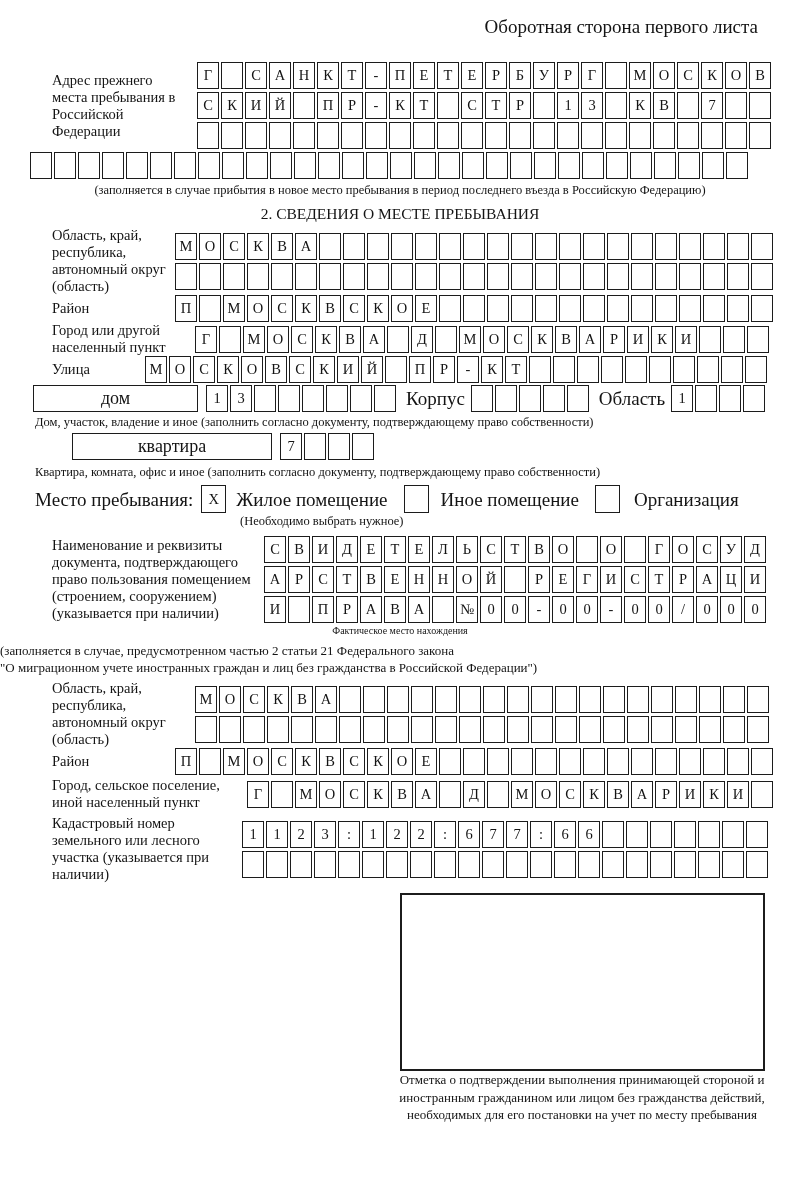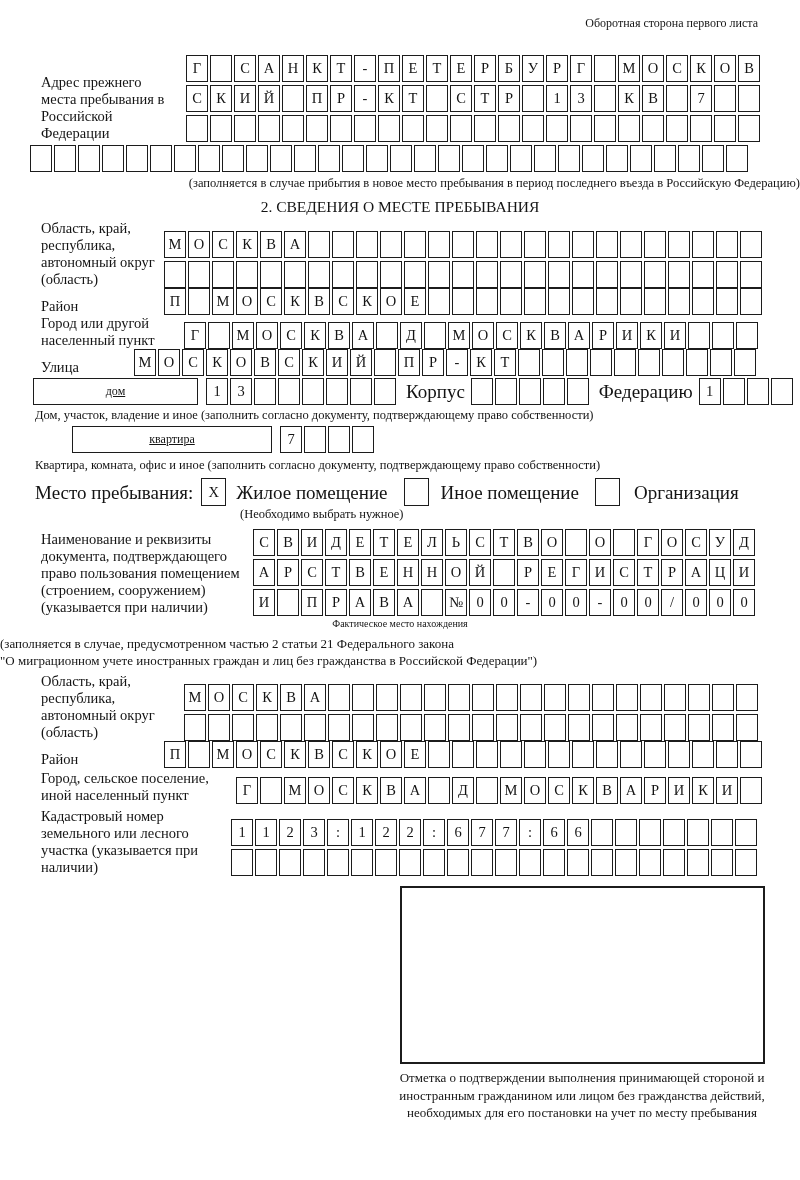--- a/index.html
+++ b/index.html
@@ -1,51 +1,51 @@
 <!DOCTYPE html>
 <html><head>
 <meta charset="utf-8">
 <style>
   html,body{margin:0;padding:0;}
   body{
     width:800px;height:1180px;background:#ffffff;color:#141414;
     font-family:"Liberation Serif", serif;overflow:hidden;
     -webkit-font-smoothing:antialiased;
   }
-  .hdr{margin-top:16px;padding-right:42px;text-align:right;font-size:12px;}
-  .field{display:flex;align-items:flex-end;margin-left:41px;}
+  .hdr{margin-top:16px;padding-right:42px;text-align:right;font-size:19px;}
+  .field{display:flex;align-items:center;margin-left:52px;}
   .lbl{flex:0 0 auto;box-sizing:border-box;padding-right:8px;font-size:14.5px;line-height:17px;}
   .lw145{width:145px}.lw123{width:123px}.lw143{width:143px}.lw93{width:93px}
   .lw212{width:212px}.lw195{width:195px}.lw190{width:190px}
   .rows{display:flex;flex-direction:column;gap:3px;}
   .boxes{display:flex;gap:2px;}
   .cb{
     flex:0 0 auto;width:22px;height:27px;box-sizing:border-box;
     border:1.6px solid #1c1c1c;background:#fff;
     display:flex;align-items:center;justify-content:center;
     font-size:14.5px;line-height:1;
   }
   .cbx .cb{width:25px;height:28px;}
   .named-rect{
     flex:0 0 auto;box-sizing:border-box;height:27px;border:1.6px solid #1c1c1c;
-    display:flex;align-items:center;justify-content:center;font-size:12px;text-decoration:underline;
+    display:flex;align-items:center;justify-content:center;font-size:18px;
   }
   .note{font-size:12.5px;line-height:17px;}
-  .center{text-align:right;}
+  .center{text-align:center;}
   .title{font-weight:normal;font-size:15.5px;text-align:center;}
   .inline-lbl{font-size:19px;line-height:27px;white-space:nowrap;}
   .mt2{margin-top:2px}.mt3{margin-top:3px}.mt4{margin-top:4px}
   .mt6{margin-top:6px}.mt8{margin-top:8px}
   .ml30{margin-left:30px}.ml33{margin-left:33px}.ml35{margin-left:35px}.ml240{margin-left:240px}
   .stamp-box{
     margin-left:400px;margin-top:10px;width:365px;height:178px;
     box-sizing:border-box;border:2px solid #1c1c1c;background:#fff;
   }
   .stamp-note{
-    margin-left:372px;margin-top:5px;width:420px;
+    margin-left:372px;width:420px;
     font-size:13px;line-height:17.5px;text-align:center;
   }
   .fact-note{font-size:13px;line-height:17px;text-align:left;}
   .gap8{margin-left:8px}.gap10{margin-left:10px}.gap6{margin-left:6px}
   .gap12{margin-left:12px}.gap14{margin-left:14px}.gap16{margin-left:16px}
   .w165{width:165px}.w200{width:200px}
 </style>
 </head>
 <body>
 
@@ -336,21 +336,21 @@
       <span class="cb"></span>
     </div>
   <div class="inline-lbl gap10">Корпус</div>
   <div class="boxes gap6">
       <span class="cb"></span>
       <span class="cb"></span>
       <span class="cb"></span>
       <span class="cb"></span>
       <span class="cb"></span>
     </div>
-  <div class="inline-lbl gap10">Федерацию</div>
+  <div class="inline-lbl gap10">Область</div>
   <div class="boxes gap6">
       <span class="cb">1</span>
       <span class="cb"></span>
       <span class="cb"></span>
       <span class="cb"></span>
     </div>
 </div>
 <div class="note ml35 mt2">Дом, участок, владение и иное (заполнить согласно документу, подтверждающему право собственности)</div>
 
 <div class="ml33 mt2" style="display:flex;align-items:flex-start;padding-left:39px;">

